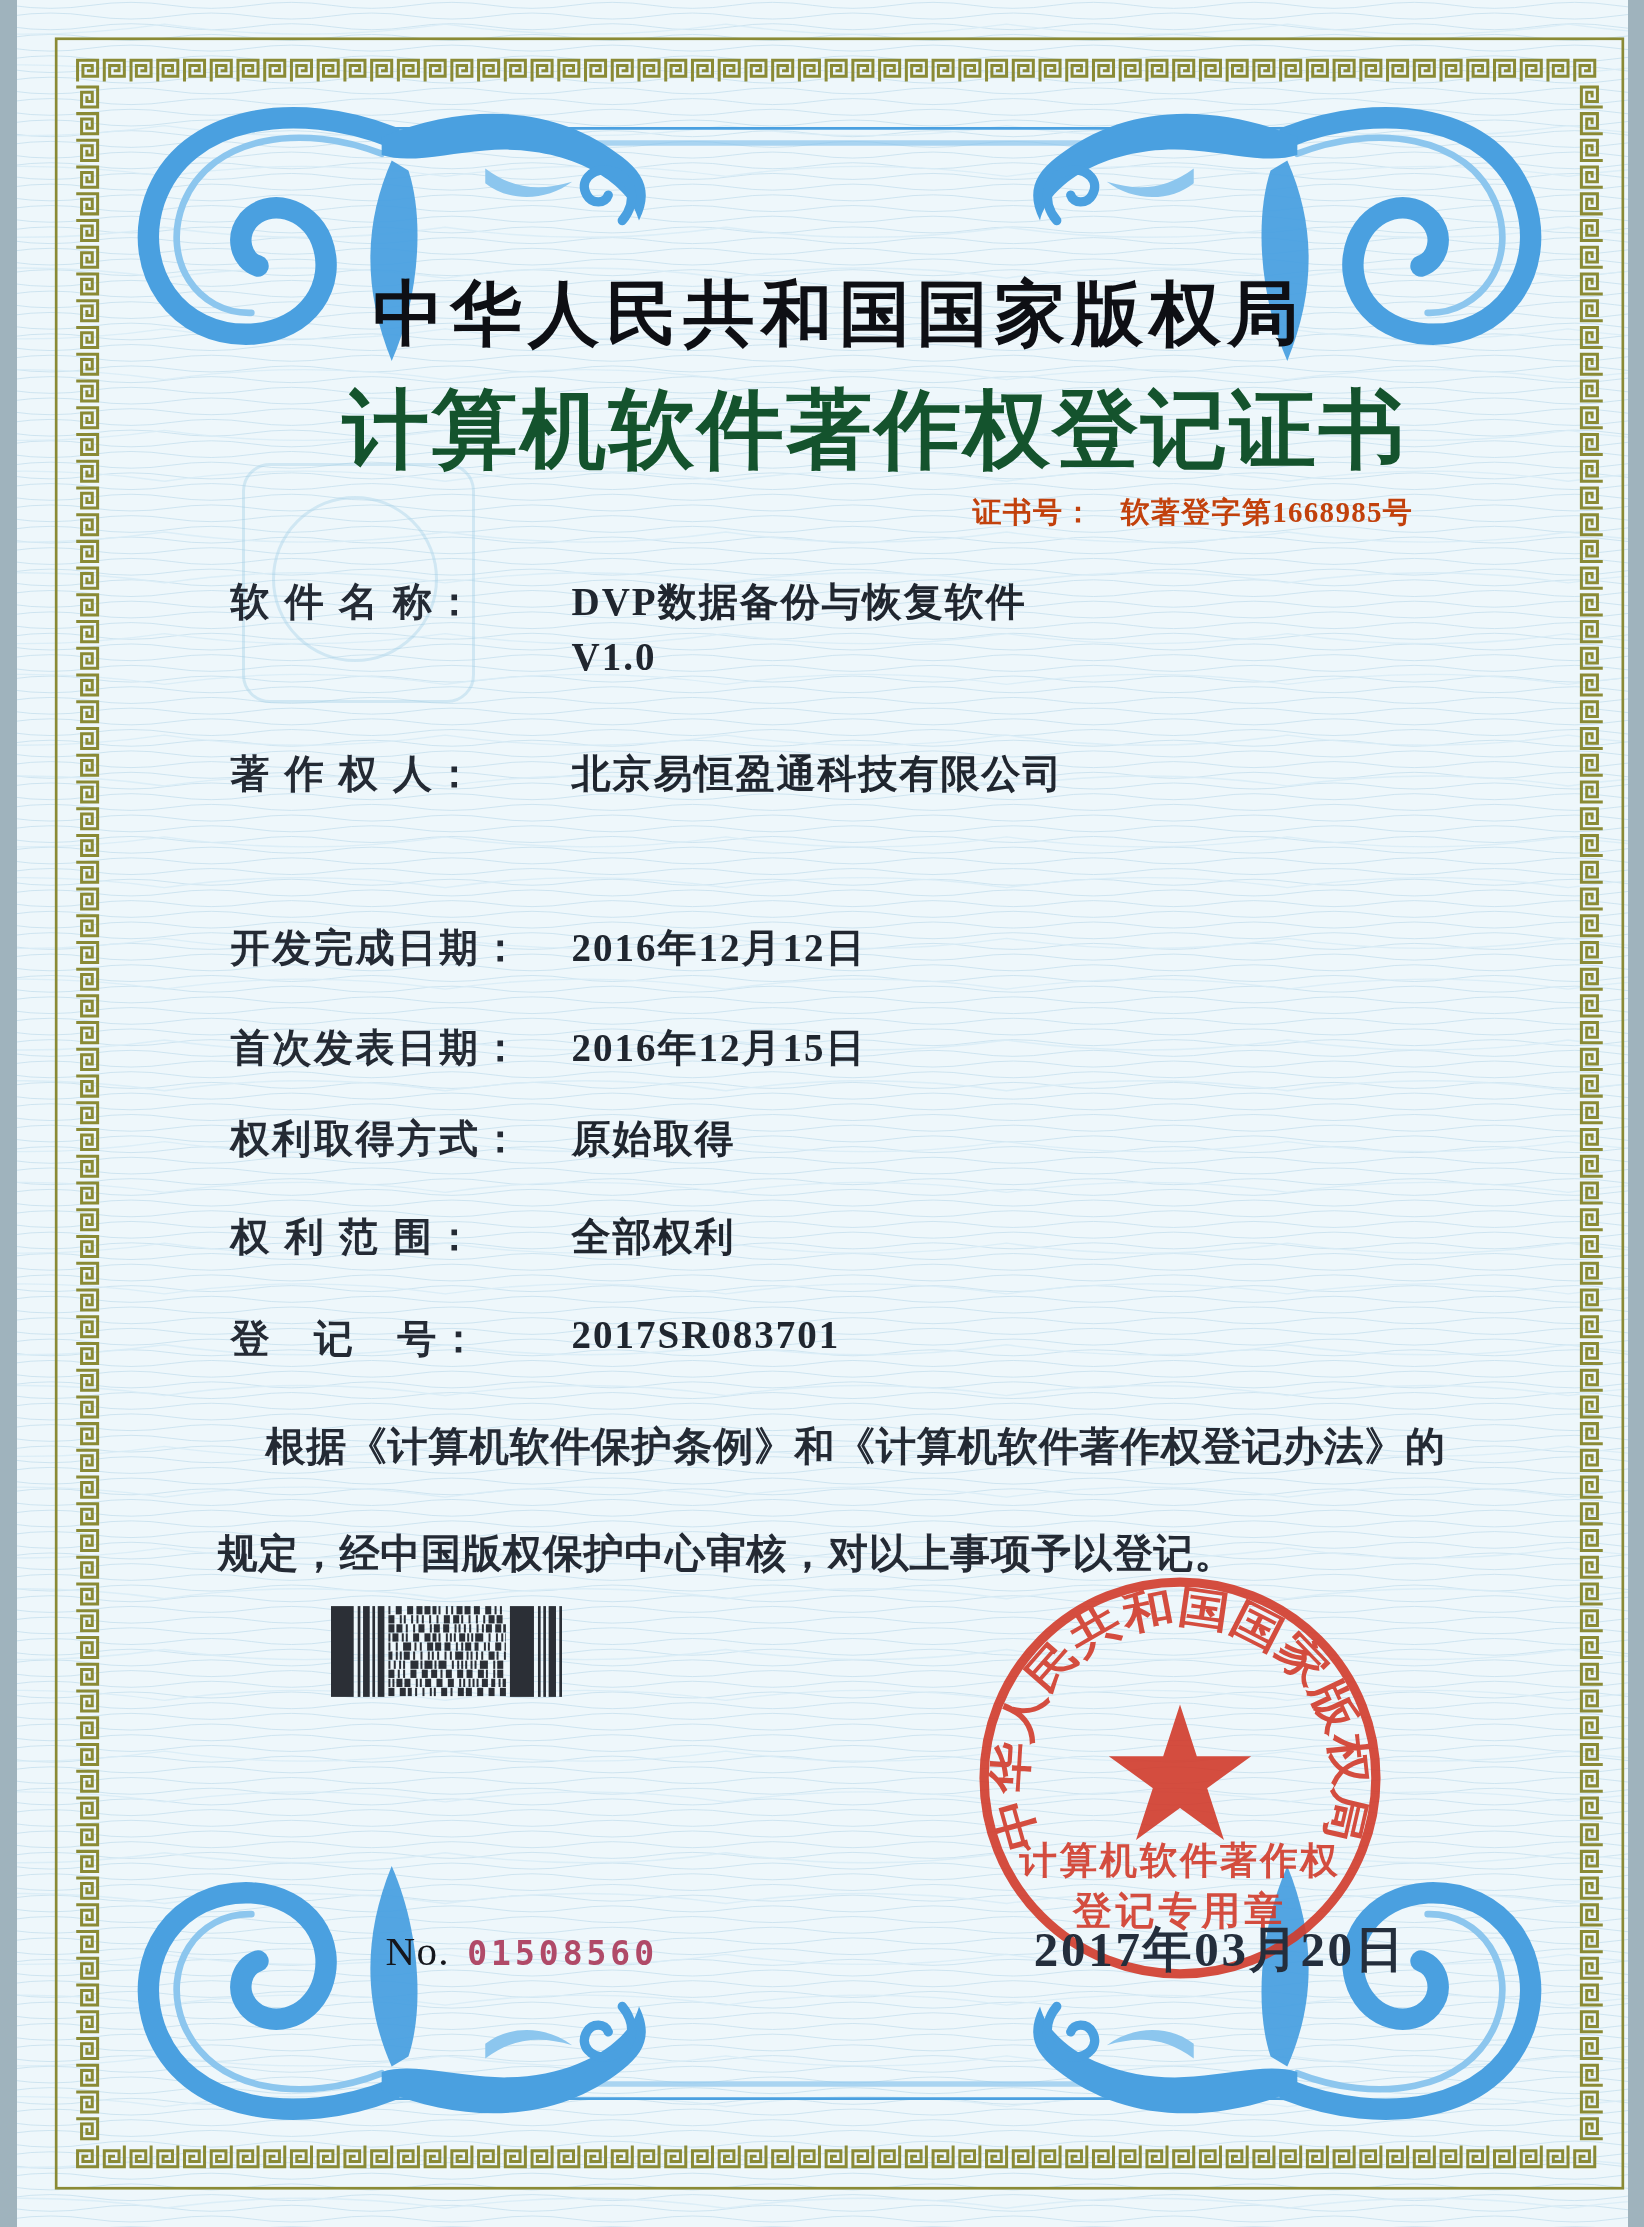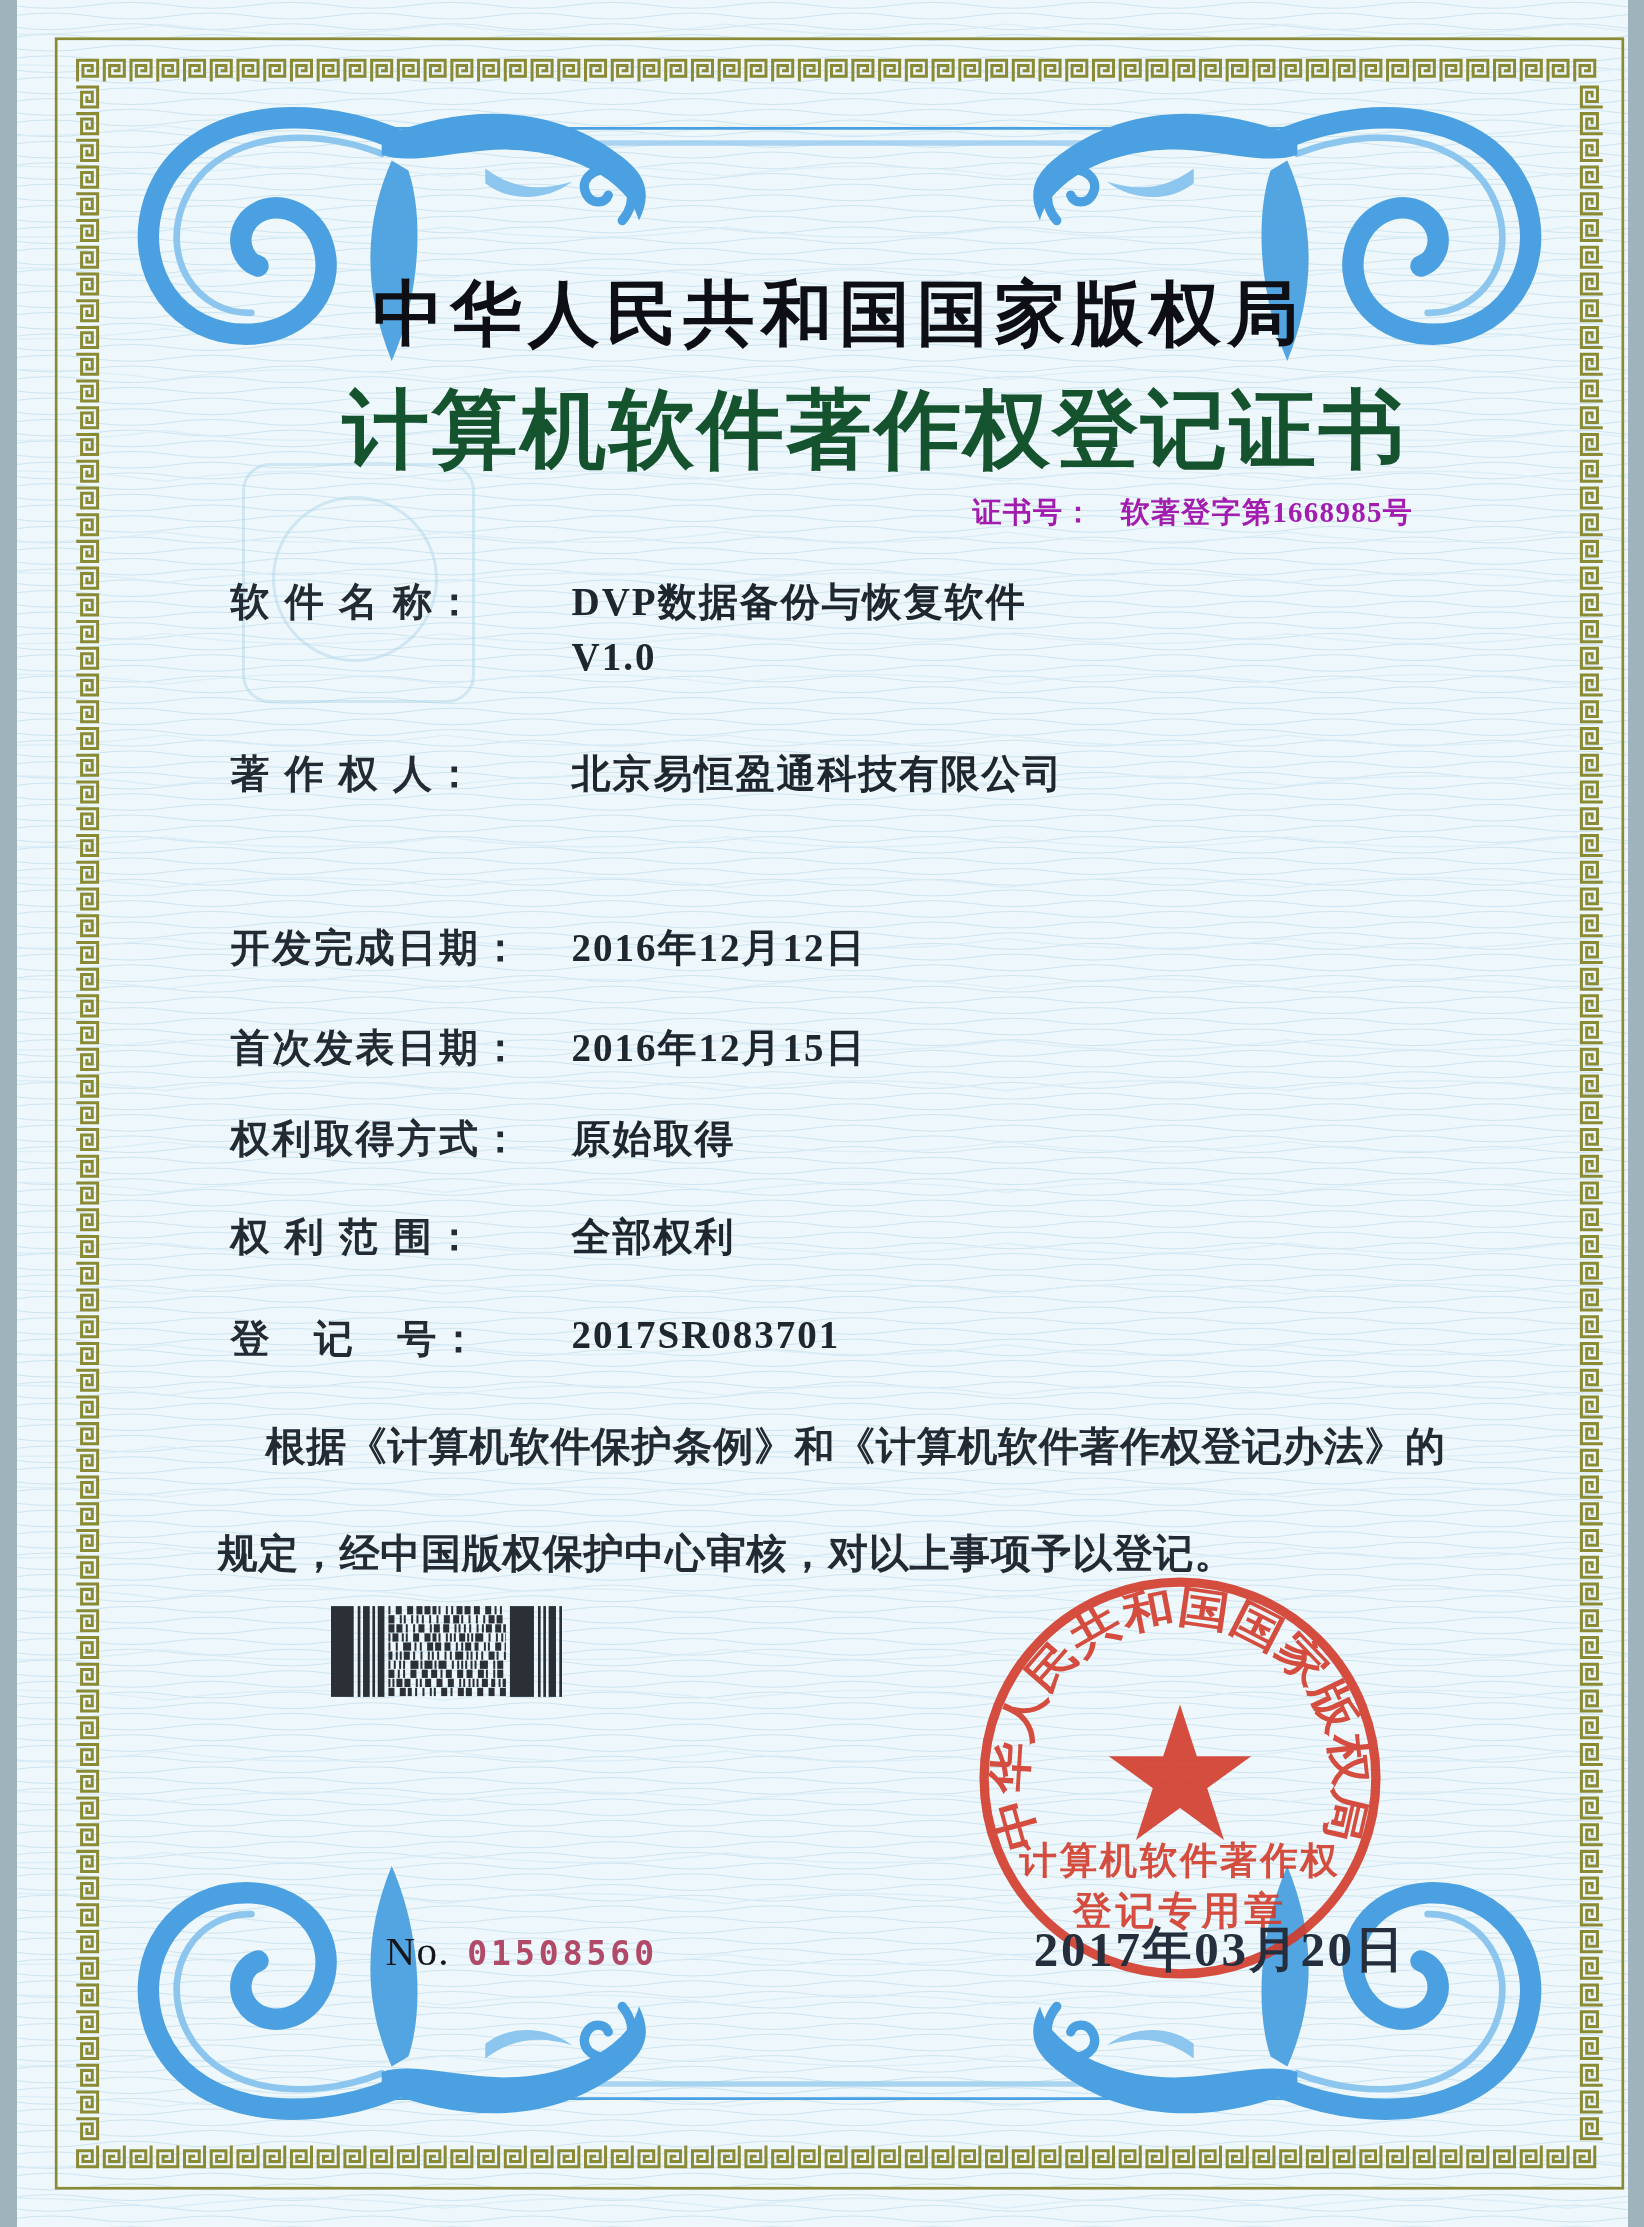--- a/index.html
+++ b/index.html
@@ -14,21 +14,21 @@
   .abs{position:absolute;}
   .authority{
     left:0;top:267px;width:1645px;text-align:center;
     font-size:71px;font-weight:bold;letter-spacing:6.7px;color:#0e0f14;
   }
   .cert-title{
     left:0;top:372px;width:1645px;text-align:center;
     font-size:86px;font-weight:bold;letter-spacing:2.7px;color:#14532d;margin-left:36px;
   }
   .certno{
-    left:956px;top:493px;width:468px;font-size:29px;color:#a21caf;
+    left:956px;top:493px;width:468px;font-size:29px;color:#c2410c;
     letter-spacing:1.3px;font-weight:bold;
   }
   .certno .v{margin-left:27px;}
   .frow{position:absolute;left:214px;font-size:39px;white-space:nowrap;}
   .frow .lbl{font-weight:bold;letter-spacing:2.7px;color:#242a34;}
   .frow .val{position:absolute;left:341px;letter-spacing:2px;color:#20262f;font-weight:bold;}
   .val2{position:absolute;left:555px;font-size:39px;font-weight:bold;letter-spacing:2px;color:#20262f;text-align:center;}
   .para{position:absolute;font-size:40px;letter-spacing:0.7px;color:#242a34;font-weight:bold;white-space:nowrap;}
   .serial{position:absolute;left:369px;top:1927px;font-size:41px;color:#15161c;letter-spacing:1.3px;}
   .serial .num{

